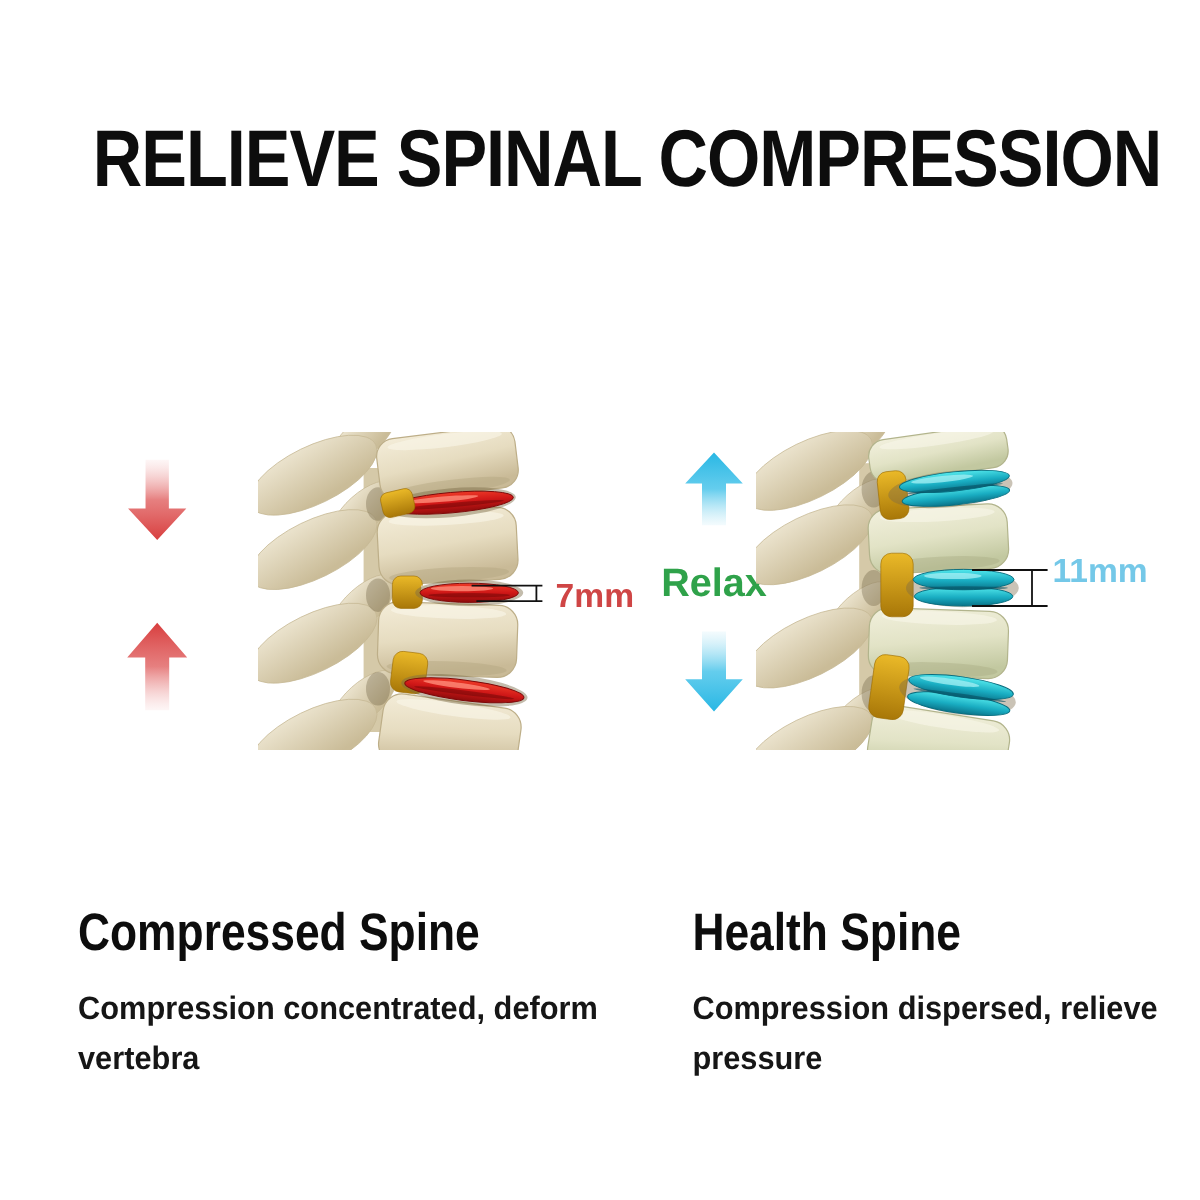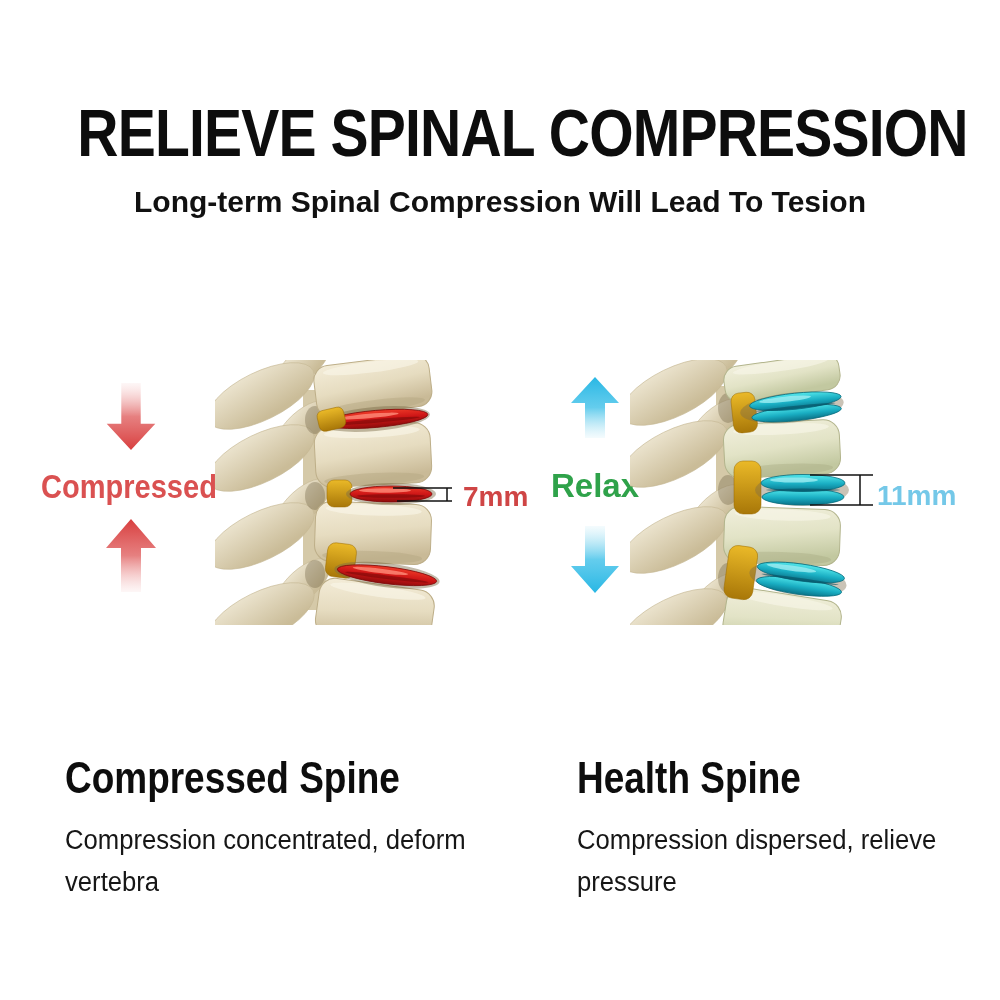--- a/index.html
+++ b/index.html
@@ -11,37 +11,36 @@
   .subtitle{position:absolute;top:185px;left:0;width:1000px;text-align:center;}
   .subtitle span{display:inline-block;font-size:30px;font-weight:700;color:#111;white-space:nowrap;}
   .arrow{position:absolute;}
   .label-compressed{position:absolute;left:0px;top:468px;width:258px;text-align:center;}
   .label-compressed span{display:inline-block;font-size:33px;font-weight:700;
         color:var(--compressed-accent,#da5151);transform:scaleX(0.88);transform-origin:center;white-space:nowrap;}
   .label-relax{position:absolute;left:495px;top:467px;width:200px;text-align:center;
         font-size:33px;font-weight:700;color:var(--relax-accent,#2fa24a);}
   .meas{position:absolute;font-size:28px;font-weight:700;}
   .meas-left{left:463px;top:481px;color:var(--measure-left,#cf4545);}
-  .meas-right{left:877px;top:480px;color:var(--measure-right,#74c8e8);}
+  .meas-right{left:877px;top:460px;color:var(--measure-right,#74c8e8);}
   .spine{position:absolute;top:360px;width:265px;height:265px;}
   .caption{position:absolute;top:753px;width:460px;}
   .caption h2{margin:0;font-size:44px;font-weight:800;color:#0d0d0d;}
   .caption h2 span{display:inline-block;transform:scaleX(0.84);transform-origin:left;white-space:nowrap;}
-  .caption p{margin:17px 0 0 0;font-size:27px;line-height:1.55;color:#161616;font-weight:400;}
+  .caption p{margin:17px 0 0 0;font-size:27px;line-height:1.55;color:#161616;font-weight:700;}
   .caption p span{display:inline-block;transform:scaleX(0.95);transform-origin:left;}
   .cap-left{left:65px;}
   .cap-right{left:577px;}
 </style>
 </head>
 <body>
 
 <div id="page">
 
   <div class="title"><span>RELIEVE SPINAL COMPRESSION</span></div>
-  <div class="subtitle"><span>Long-term Spinal Compression Will Lead To Tesion</span></div>
 
   <svg class="arrow" style="left:105px;top:383px;width:52px;height:68px;" viewBox="0 0 52 70">
     <defs>
       <linearGradient id="gRedDown" x1="0" y1="0" x2="0" y2="1">
         <stop offset="0" stop-color="#f2b8b8" stop-opacity="0.12"></stop>
         <stop offset="0.5" stop-color="#e06060" stop-opacity="0.8"></stop>
         <stop offset="1" stop-color="#d83e3e"></stop>
       </linearGradient>
     </defs>
     <path d="M16,0 L36,0 L36,42 L51,42 L26,69 L1,42 L16,42 Z" fill="url(#gRedDown)"></path>
@@ -49,21 +48,20 @@
   <svg class="arrow" style="left:105px;top:518px;width:52px;height:74px;" viewBox="0 0 52 74">
     <defs>
       <linearGradient id="gRedUp" x1="0" y1="1" x2="0" y2="0">
         <stop offset="0" stop-color="#f2b8b8" stop-opacity="0.12"></stop>
         <stop offset="0.5" stop-color="#e06060" stop-opacity="0.8"></stop>
         <stop offset="1" stop-color="#d83e3e"></stop>
       </linearGradient>
     </defs>
     <path d="M26,1 L51,30 L36,30 L36,74 L16,74 L16,30 L1,30 Z" fill="url(#gRedUp)"></path>
   </svg>
-  <div class="label-compressed"><span>Compressed</span></div>
 
   <svg class="arrow" style="left:570px;top:376px;width:50px;height:62px;" viewBox="0 0 50 62">
     <defs>
       <linearGradient id="gCyanUp" x1="0" y1="1" x2="0" y2="0">
         <stop offset="0" stop-color="#a5e0f2" stop-opacity="0.12"></stop>
         <stop offset="0.5" stop-color="#49c4ea" stop-opacity="0.85"></stop>
         <stop offset="1" stop-color="#28b7e4"></stop>
       </linearGradient>
     </defs>
     <path d="M25,1 L49,27 L35,27 L35,62 L15,62 L15,27 L1,27 Z" fill="url(#gCyanUp)"></path>

